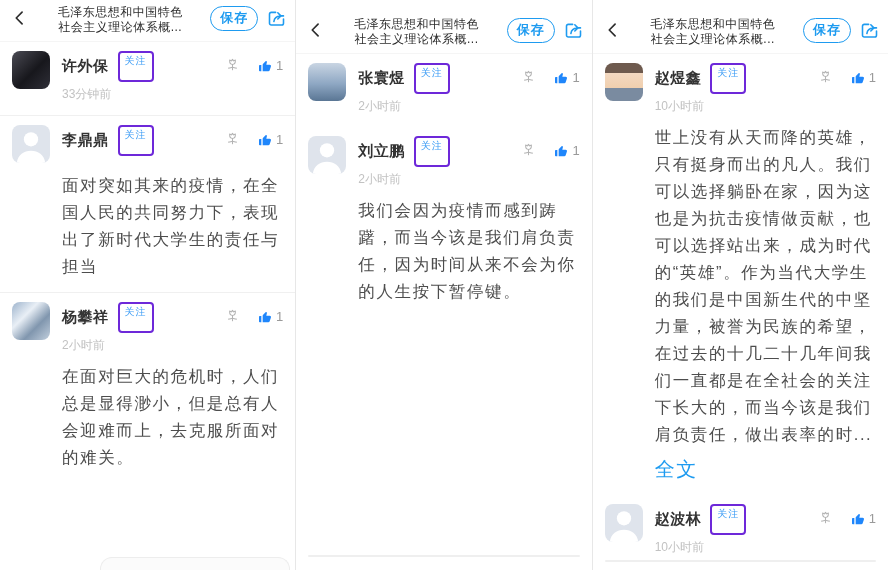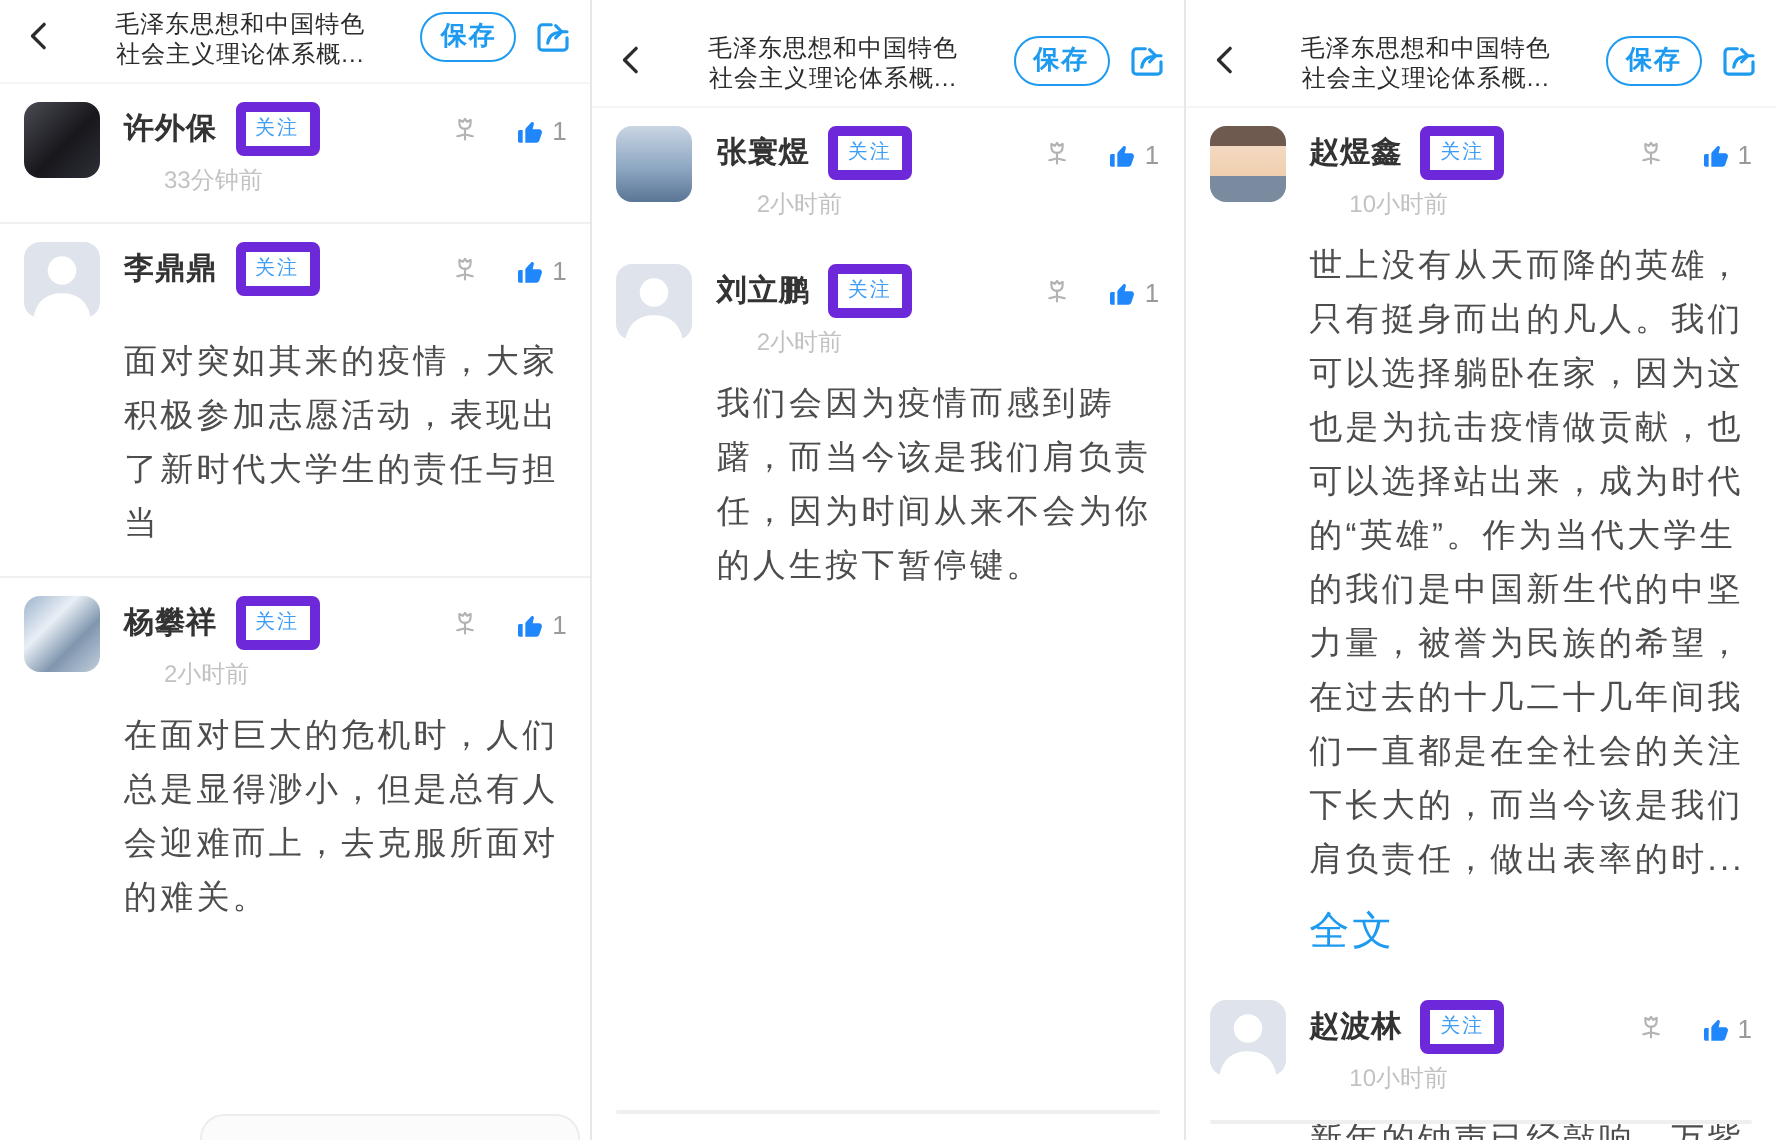--- a/index.html
+++ b/index.html
@@ -32,23 +32,23 @@
   .avatar{width:38px;height:38px;border-radius:8px;margin-right:12px;flex:none;overflow:hidden;position:relative;cursor:pointer;}
   .av-generic{background:#dfe4ec;}
   .av-generic svg{position:absolute;inset:0;}
   .av-dark{background:linear-gradient(135deg,#4b4b54 0%,#17171c 55%,#2f2f38 100%);}
   .av-anime{background:linear-gradient(135deg,#9db3cc 0%,#e9eff6 35%,#8096ae 65%,#c2cfdd 100%);}
   .av-photo{background:linear-gradient(180deg,#c9d5e3 0%,#8ea7c3 55%,#5a7694 100%);}
   .av-boy{background:linear-gradient(180deg,#6e5a4e 0%,#6e5a4e 26%,#f3d9c2 26%,#f0cfae 66%,#7a8ba0 66%,#7a8ba0 100%);}
   .c-meta{flex:1;min-width:0;}
   .name-row{display:flex;align-items:center;}
   .uname{font-size:15px;font-weight:700;color:var(--text-dark);letter-spacing:.5px;cursor:pointer;}
-  .follow-badge{margin-left:9px;font-size:10px;color:#3d9df5;border:5px solid #6d28d9;border-radius:4px;
-    padding:1px 5px 2px;letter-spacing:1px;cursor:pointer;}
-  .time{font-size:12px;color:var(--text-muted);margin-top:4px;margin-left:20px;}
+  .follow-badge{margin-left:9px;font-size:10px;color:#3d9df5;border:2px solid #6d28d9;border-radius:4px;
+    padding:1px 5px 12px;letter-spacing:1px;cursor:pointer;}
+  .time{font-size:12px;color:var(--text-muted);margin-top:4px;}
   .actions{display:flex;align-items:center;margin-top:6px;}
   .flower{width:17px;height:17px;display:inline-flex;cursor:pointer;}
   .like{display:inline-flex;align-items:center;margin-left:16px;cursor:pointer;}
   .like svg{width:16px;height:16px;}
   .like-count{font-size:13px;color:var(--count);margin-left:3px;}
   .c-text{margin:9px 0 0 50px;font-size:16.5px;color:var(--text-body);line-height:27px;letter-spacing:1.6px;}
   .more-link{display:inline-block;margin:8px 0 0 50px;font-size:20px;color:var(--accent);letter-spacing:1.5px;cursor:pointer;}
 
   
   .reply-bar-peek{position:absolute;bottom:-5px;left:100px;right:5px;height:18px;background:#fbfbfb;
@@ -139,21 +139,21 @@
               </svg>
           </span>
           <span class="like">
             <svg viewBox="0 0 24 24">
                 <path fill="#1f86fb" d="M6.5 10.5V20H4.2A1.2 1.2 0 0 1 3 18.8v-7.1a1.2 1.2 0 0 1 1.2-1.2h2.3zm2 9.5v-9.6c0-.6.2-1.2.7-1.6l3.7-4c.4-.4 1-.5 1.5-.1.4.3.6.8.5 1.3L14 10h4.9a2.1 2.1 0 0 1 2 2.7l-1.9 5.7A2.1 2.1 0 0 1 17 20H8.5z"></path>
               </svg>
             <span class="like-count">1</span>
           </span>
         </div>
       </div>
-      <p class="c-text">面对突如其来的疫情，大家积极参加志愿活动，表现出了新时代大学生的责任与担当</p>
+      <p class="c-text">面对突如其来的疫情，在全国人民的共同努力下，表现出了新时代大学生的责任与担当</p>
     </article>
 
     <article class="comment">
       <div class="c-head">
         <div class="avatar av-anime"></div>
         <div class="c-meta">
           <div class="name-row">
             <span class="uname">杨攀祥</span>
             <span class="follow-badge">关注</span>
           </div>

